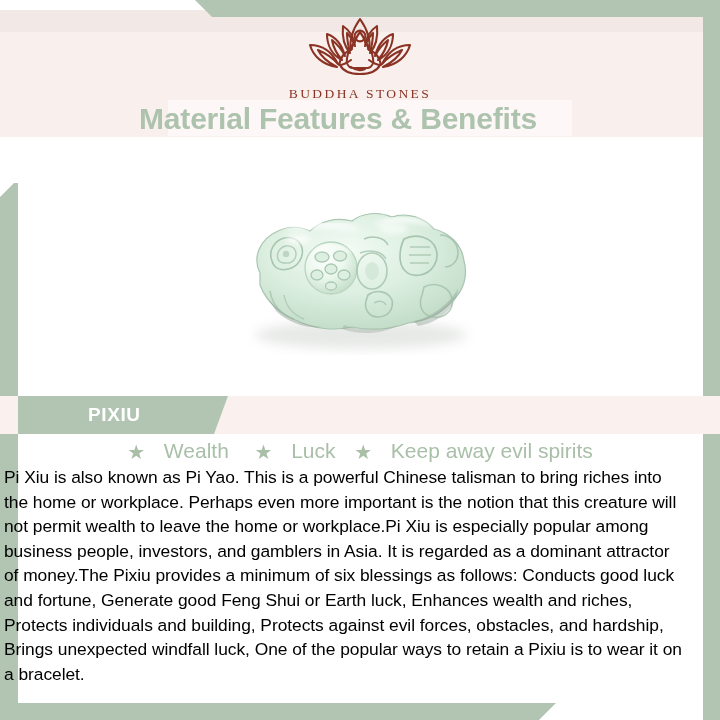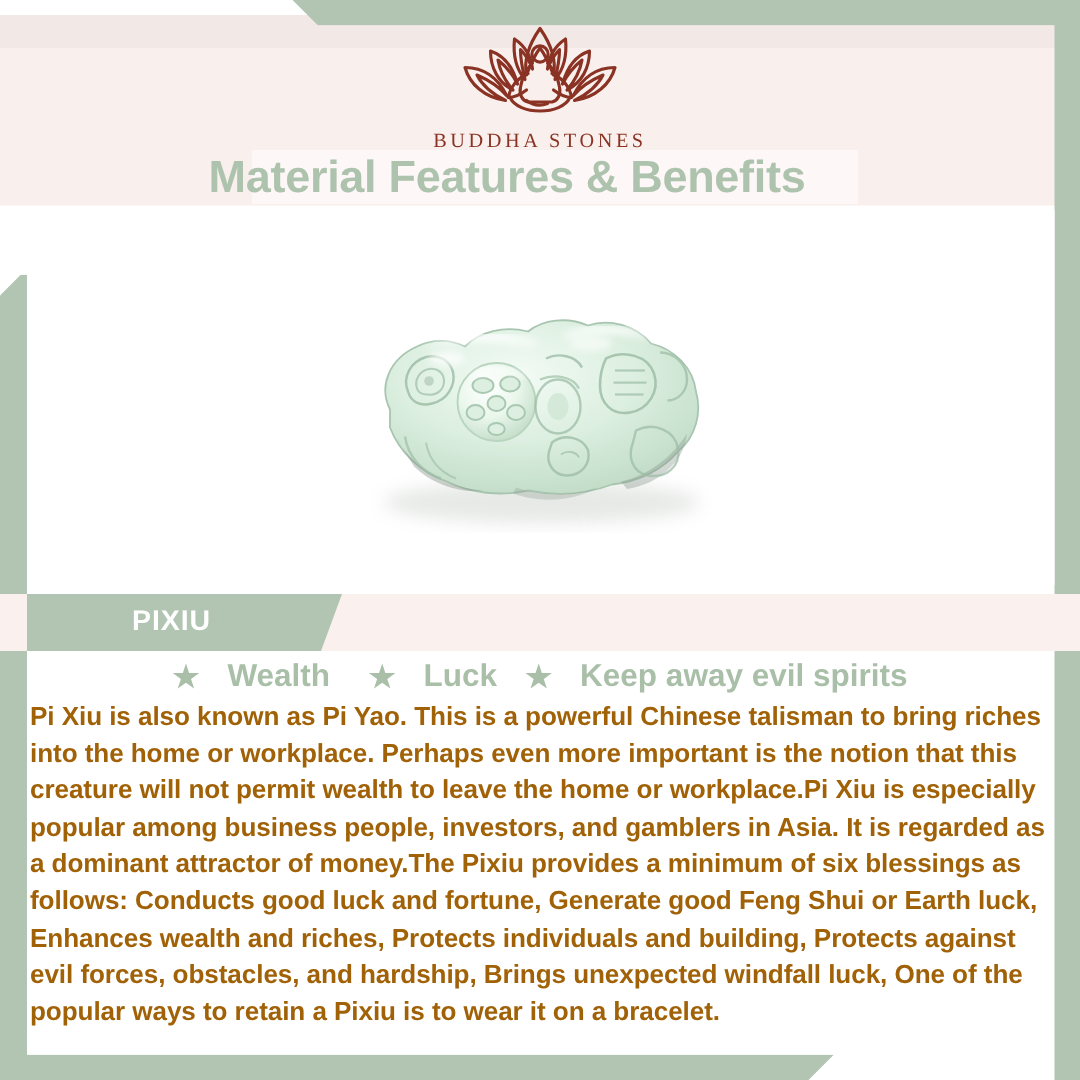--- a/index.html
+++ b/index.html
@@ -181,45 +181,45 @@
   }
 
   
   .benefits {
     position: absolute;
     top: 438px;
     left: 0;
     width: 720px;
     text-align: center;
     font-size: 21px;
-    font-weight: bold;
+    font-weight: normal;
     color: #a9bfa8;
     z-index: 3;
     line-height: 26px;
     white-space: nowrap;
   }
   .benefits .star {
     font-size: 20px;
     color: #a9bfa8;
     vertical-align: -1px;
   }
   .benefits .gap {
     display: inline-block;
     width: 7px;
   }
 
   
   .body-copy {
     position: absolute;
     top: 465px;
-    left: 20px;
+    left: 4px;
     width: 680px;
     font-size: 17.4px;
-    font-weight: bold;
-    color: #a16207;
+    font-weight: normal;
+    color: #000000;
     line-height: 24.6px;
     letter-spacing: -0.05px;
     z-index: 3;
     text-align: left;
   }
 </style>
 </head>
 <body>
 
 <div class="page">

